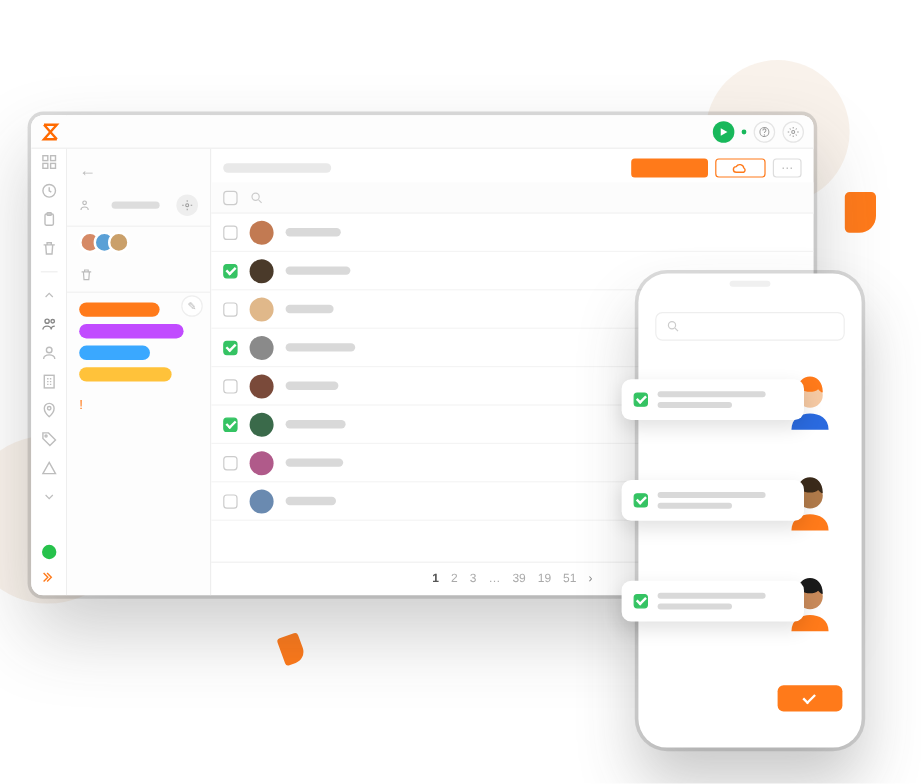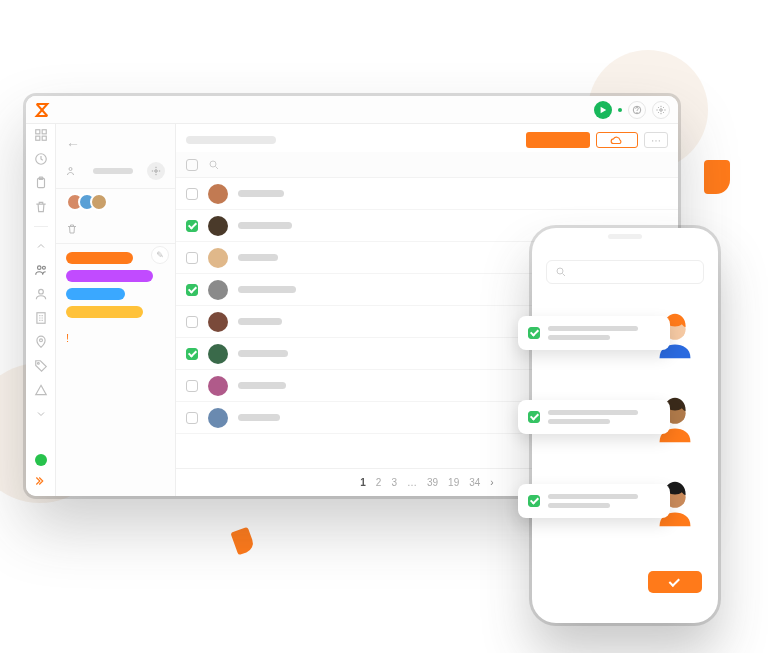--- a/index.html
+++ b/index.html
@@ -502,21 +502,21 @@
           <span class="name-bar" style="width:42px"></span>
         </div>
       </div>
     <div class="pager" id="pager">
         <span class="pg current">1</span>
         <span class="pg">2</span>
         <span class="pg">3</span>
         <span class="pg">…</span>
         <span class="pg">39</span>
         <span class="pg">19</span>
-        <span class="pg">34</span>
+        <span class="pg">51</span>
         <span class="chev">›</span>
       </div>
   </div>
 </div>
 
 <div class="phone">
   <div class="notch"></div>
   <div class="phone-search">
     <svg width="12" height="12" viewBox="0 0 24 24" fill="none" stroke="currentColor" stroke-width="2">
         <circle cx="10" cy="10" r="6"></circle>

